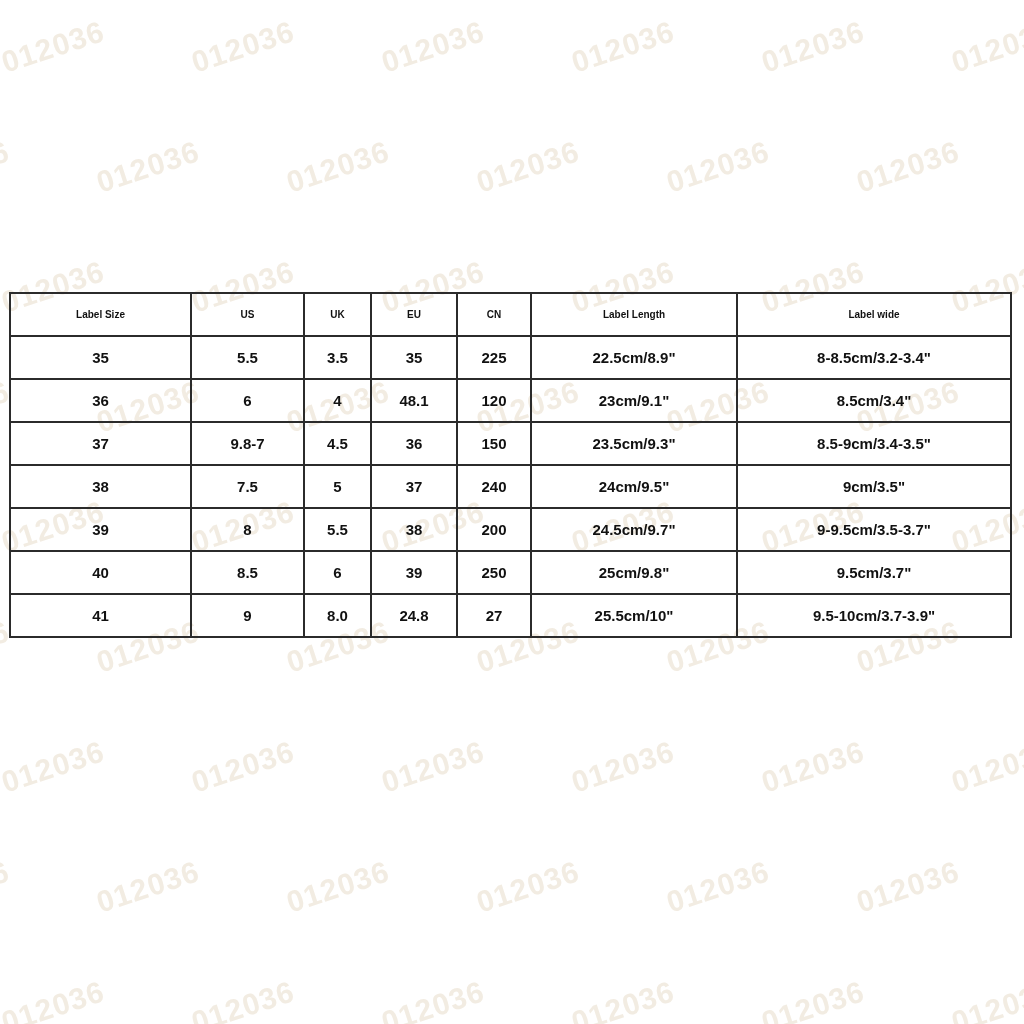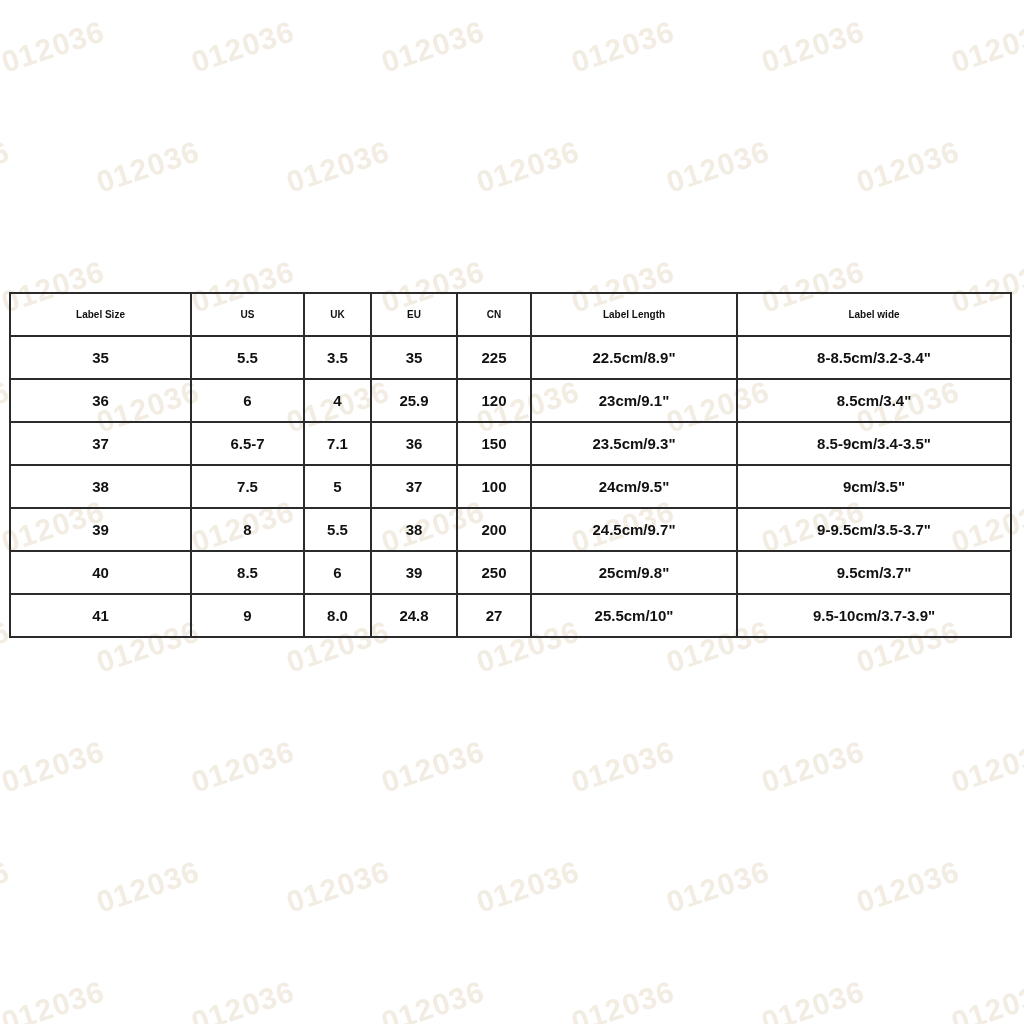--- a/index.html
+++ b/index.html
@@ -171,40 +171,40 @@
             <td>3.5</td>
             <td>35</td>
             <td>225</td>
             <td>22.5cm/8.9"</td>
             <td>8-8.5cm/3.2-3.4"</td>
           </tr>
           <tr>
             <td>36</td>
             <td>6</td>
             <td>4</td>
-            <td>25.9</td>
+            <td>48.1</td>
             <td>120</td>
             <td>23cm/9.1"</td>
             <td>8.5cm/3.4"</td>
           </tr>
           <tr>
             <td>37</td>
-            <td>6.5-7</td>
-            <td>7.1</td>
+            <td>9.8-7</td>
+            <td>4.5</td>
             <td>36</td>
             <td>150</td>
             <td>23.5cm/9.3"</td>
             <td>8.5-9cm/3.4-3.5"</td>
           </tr>
           <tr>
             <td>38</td>
             <td>7.5</td>
             <td>5</td>
             <td>37</td>
-            <td>100</td>
+            <td>240</td>
             <td>24cm/9.5"</td>
             <td>9cm/3.5"</td>
           </tr>
           <tr>
             <td>39</td>
             <td>8</td>
             <td>5.5</td>
             <td>38</td>
             <td>200</td>
             <td>24.5cm/9.7"</td>

